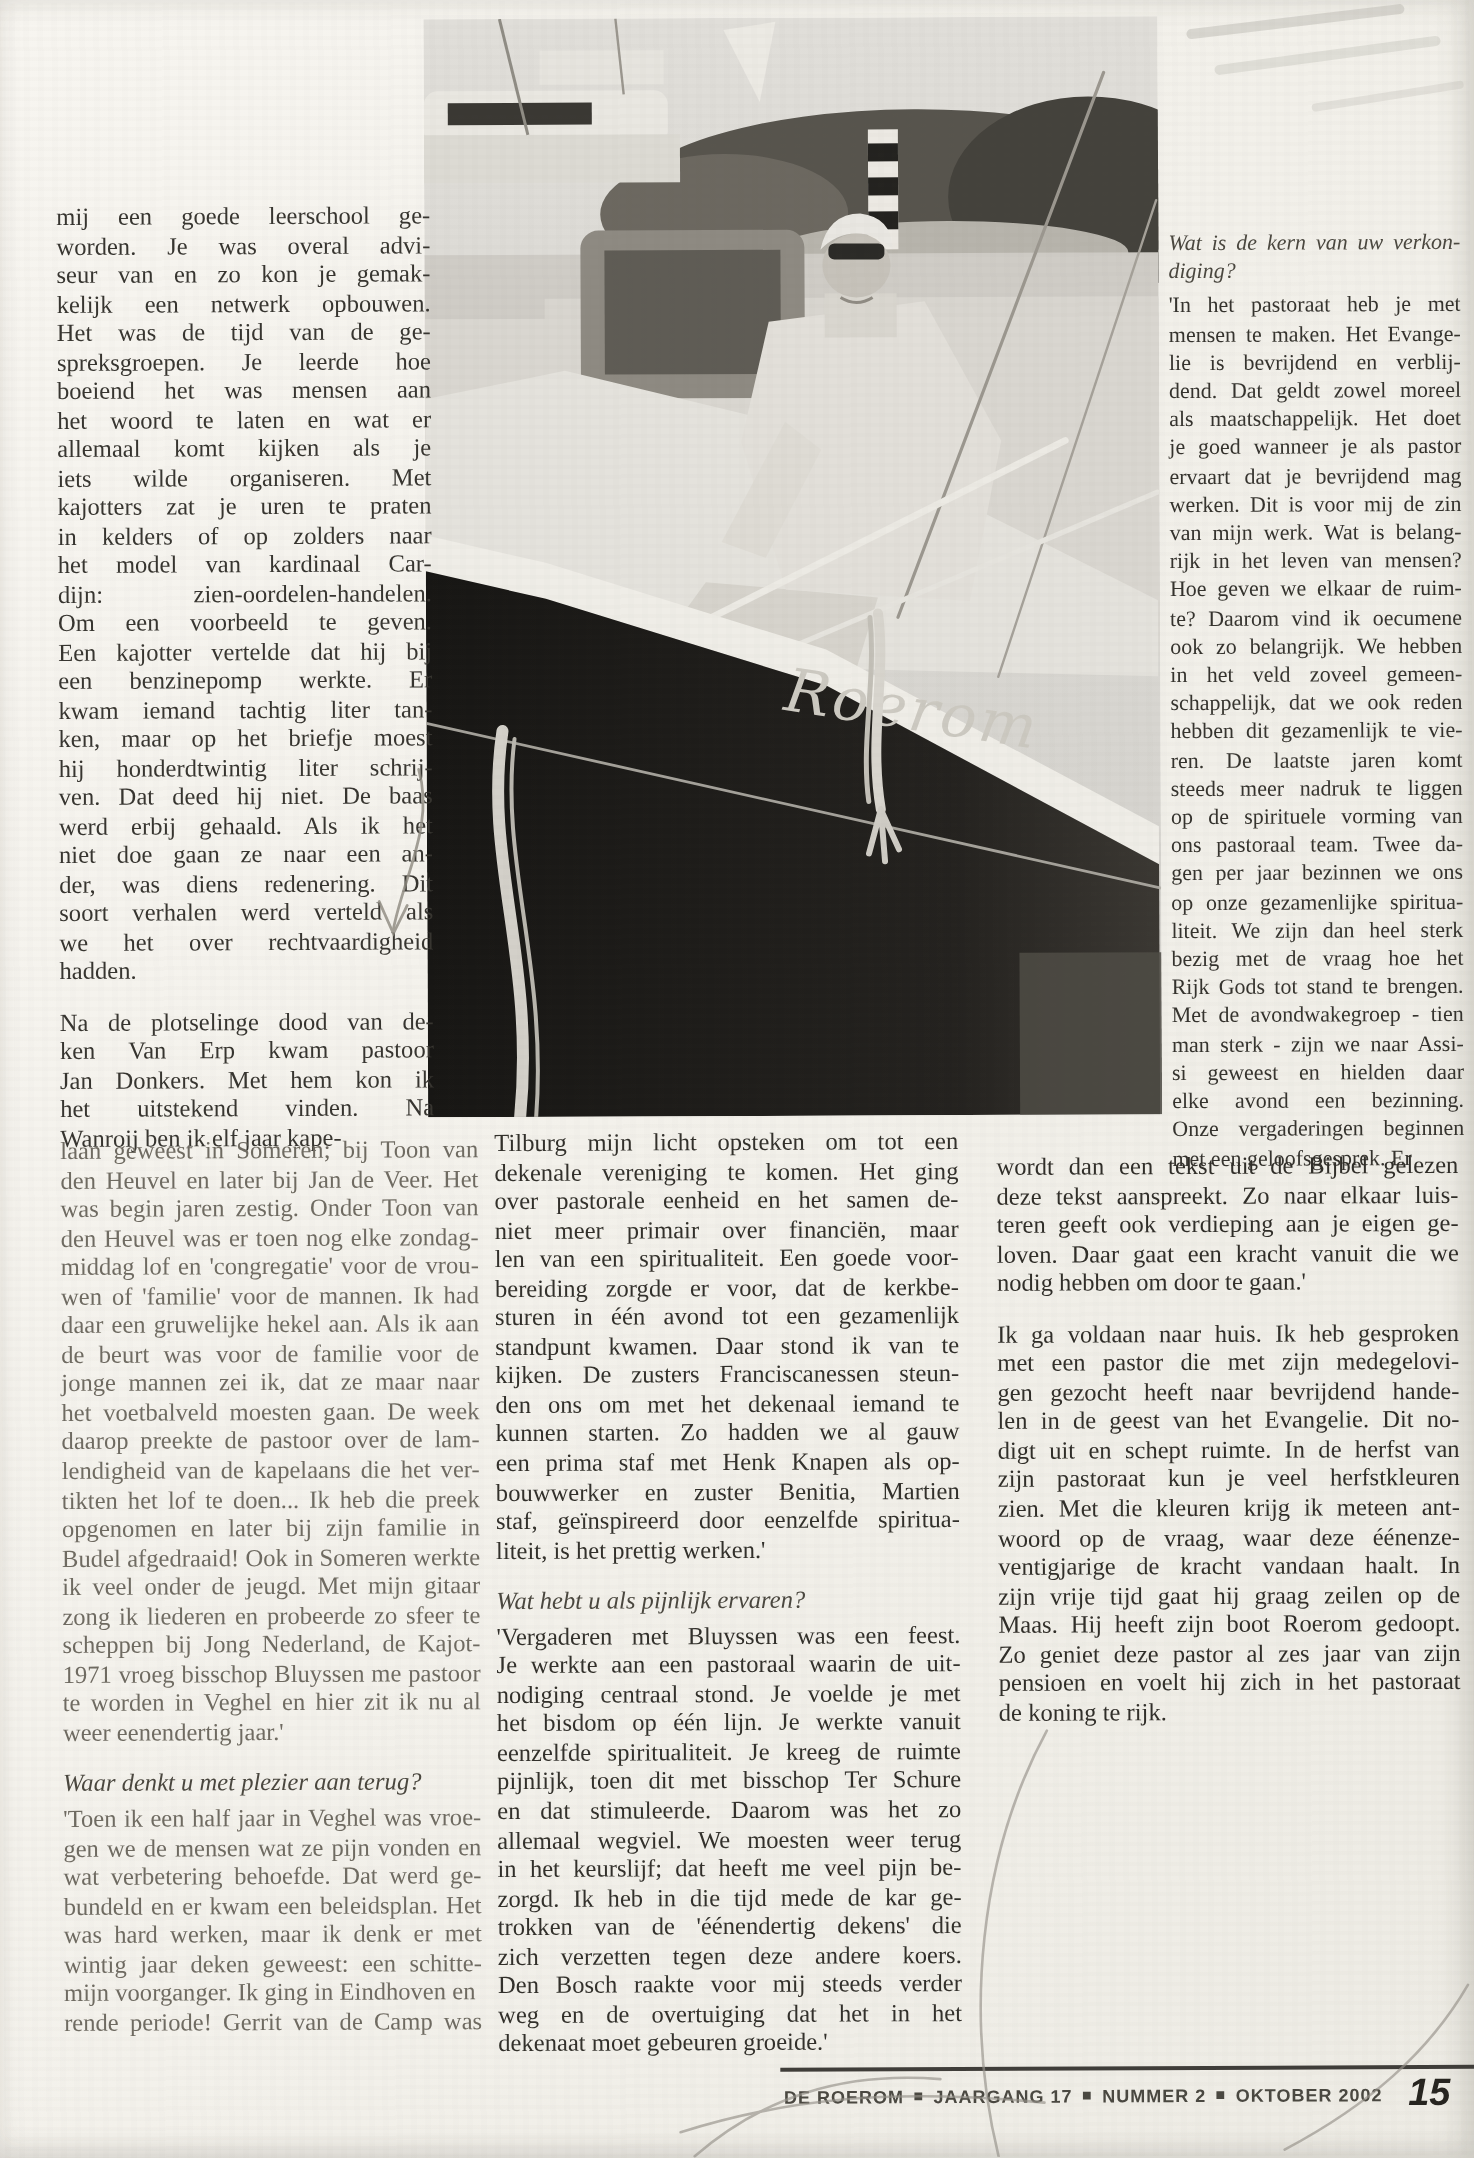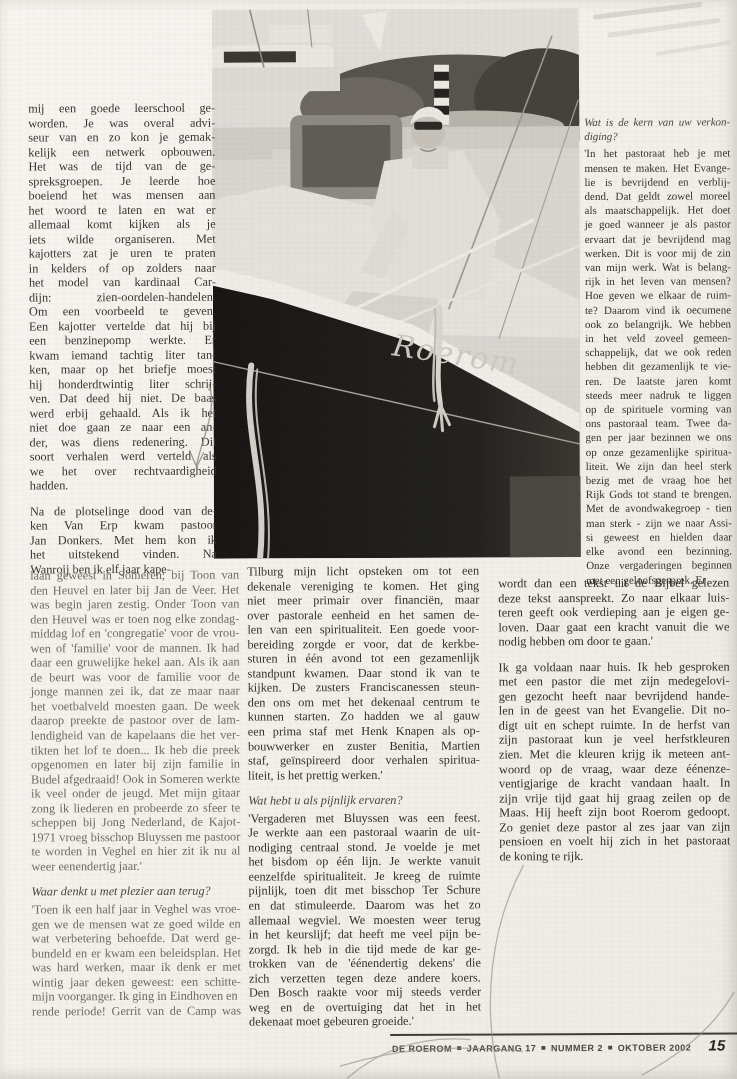--- a/index.html
+++ b/index.html
@@ -21,21 +21,21 @@
   .col-left-bottom .block:first-child{margin-top:0;}
   .col-middle{left:247px;top:564px;width:232px;font-size:12.3px;line-height:14.55px;color:#32302b;}
   .col-right-narrow{left:586px;top:107px;width:146px;font-size:11px;line-height:14.2px;color:#35332e;}
   .col-right-wide{left:498px;top:577px;width:231px;font-size:12.3px;line-height:14.55px;color:#302e29;}
   figure.photo{position:absolute;left:214px;top:9px;width:367px;height:549px;margin:0;}
   .footer-rule{position:absolute;left:388px;top:1034px;width:348px;height:2px;background:#3f3d39;}
   .footer-meta{position:absolute;right:48px;top:1044px;font-family:"Liberation Sans",sans-serif;
     font-size:9px;font-weight:700;letter-spacing:.5px;color:#4a4841;white-space:nowrap;}
   .footer-meta .sep{font-size:8px;position:relative;top:-1px;padding:0 2px;}
   .page-number{position:absolute;right:14px;top:1038px;font-family:"Liberation Sans",sans-serif;
-    font-style:italic;font-weight:700;font-size:15px;color:#26241f;}
+    font-style:italic;font-weight:700;font-size:19px;color:#26241f;}
   .marks{position:absolute;inset:0;pointer-events:none;}
 </style>
 </head>
 <body>
 
 <div class="page">
   <div class="tilt">
 
     <figure class="photo">
       <svg width="367" height="549" viewBox="0 0 367 549">
@@ -182,45 +182,45 @@
           <div class="line">scheppen bij Jong Nederland, de Kajot-</div>
           <div class="line">1971 vroeg bisschop Bluyssen me pastoor</div>
           <div class="line">te worden in Veghel en hier zit ik nu al</div>
           <div class="line last">weer eenendertig jaar.'</div>
         </div>
         <div class="block question">
           <div class="line last">Waar denkt u met plezier aan terug?</div>
         </div>
         <div class="block body">
           <div class="line">'Toen ik een half jaar in Veghel was vroe-</div>
-          <div class="line">gen we de mensen wat ze goed wilde en</div>
+          <div class="line">gen we de mensen wat ze pijn vonden en</div>
           <div class="line">wat verbetering behoefde. Dat werd ge-</div>
           <div class="line">bundeld en er kwam een beleidsplan. Het</div>
           <div class="line">was hard werken, maar ik denk er met</div>
           <div class="line">wintig jaar deken geweest: een schitte-</div>
           <div class="line last">mijn voorganger. Ik ging in Eindhoven en</div>
           <div class="line">rende periode! Gerrit van de Camp was</div>
         </div>
       </div>
     <div class="col col-middle">
         <div class="block body">
           <div class="line">Tilburg mijn licht opsteken om tot een</div>
           <div class="line">dekenale vereniging te komen. Het ging</div>
+          <div class="line">over pastorale eenheid en het samen de-</div>
           <div class="line">niet meer primair over financiën, maar</div>
-          <div class="line">over pastorale eenheid en het samen de-</div>
           <div class="line">len van een spiritualiteit. Een goede voor-</div>
           <div class="line">bereiding zorgde er voor, dat de kerkbe-</div>
           <div class="line">sturen in één avond tot een gezamenlijk</div>
           <div class="line">standpunt kwamen. Daar stond ik van te</div>
           <div class="line">kijken. De zusters Franciscanessen steun-</div>
-          <div class="line">den ons om met het dekenaal centrum te</div>
+          <div class="line">den ons om met het dekenaal iemand te</div>
           <div class="line">kunnen starten. Zo hadden we al gauw</div>
           <div class="line">een prima staf met Henk Knapen als op-</div>
           <div class="line">bouwwerker en zuster Benitia, Martien</div>
-          <div class="line">staf, geïnspireerd door verhalen spiritua-</div>
+          <div class="line">staf, geïnspireerd door eenzelfde spiritua-</div>
           <div class="line last">liteit, is het prettig werken.'</div>
         </div>
         <div class="block question">
           <div class="line last">Wat hebt u als pijnlijk ervaren?</div>
         </div>
         <div class="block body">
           <div class="line">'Vergaderen met Bluyssen was een feest.</div>
           <div class="line">Je werkte aan een pastoraal waarin de uit-</div>
           <div class="line">nodiging centraal stond. Je voelde je met</div>
           <div class="line">het bisdom op één lijn. Je werkte vanuit</div>

